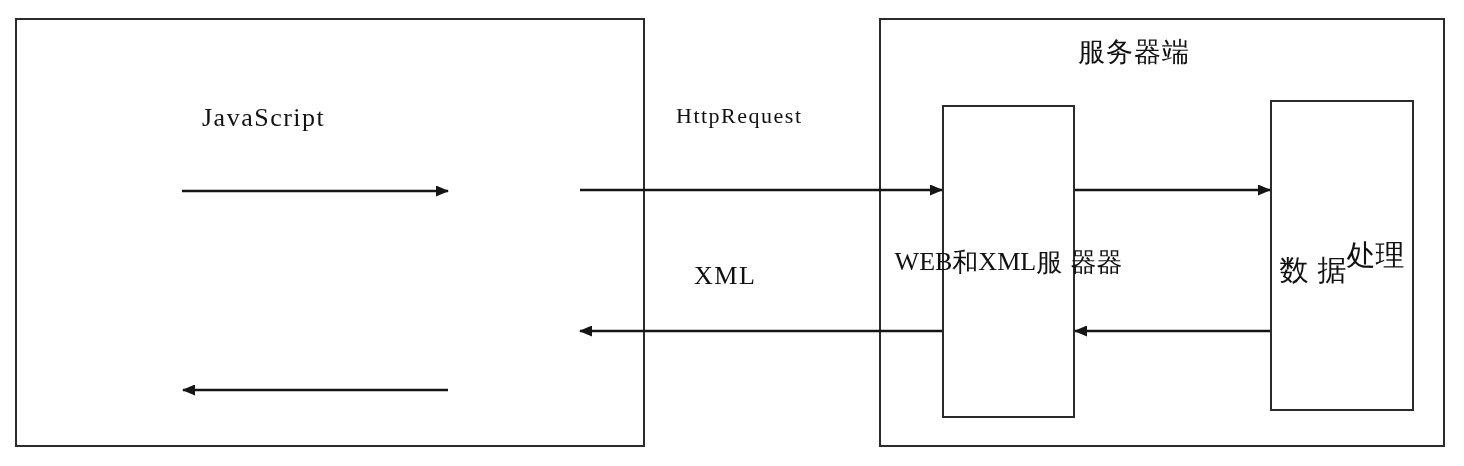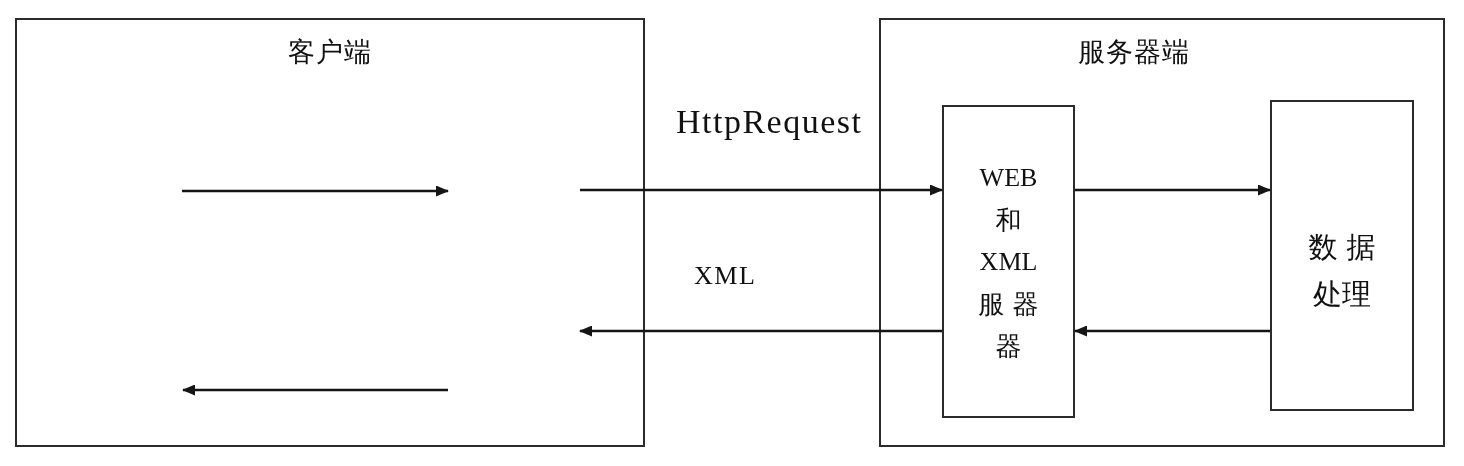--- a/index.html
+++ b/index.html
@@ -31,21 +31,21 @@
     white-space: nowrap;
     font-family: "DejaVu Sans", sans-serif;
     font-weight: 500;
   }
   .node {
     position: absolute;
     border: 2px solid #2b2b2b;
     background: #ffffff;
     box-sizing: border-box;
     display: flex;
-    flex-direction: column;
+    flex-direction: row;
     align-items: center;
     justify-content: center;
     color: #111111;
   }
   .node .line {
     display: block;
     text-align: center;
     white-space: nowrap;
   }
   .cjk {
@@ -73,38 +73,38 @@
     overflow: visible;
     pointer-events: none;
   }
 </style>
 </head>
 <body>
 
 <div id="canvas">
 
   <div class="zone" id="zone-client" style="left: 15px; top: 18px; width: 630px; height: 429px;"></div>
-  <div class="zone-title" id="zone-client-title" style="left: 15px; width: 630px; top: 37px;">客户端</div>
 
   <div class="zone" id="zone-server" style="left: 879px; top: 18px; width: 566px; height: 429px;"></div>
   <div class="zone-title" id="zone-server-title" style="left: 900px; width: 468px; top: 37px;">服务器端</div>
 
   <div class="node" id="node-2" style="left: 942px; top: 105px; width: 133px; height: 313px;">
       <span class="line lat" style="font-size: 26px; line-height: 42px;">WEB</span>
       <span class="line cjk" style="font-size: 26px; line-height: 42px;">和</span>
       <span class="line lat" style="font-size: 26px; line-height: 42px;">XML</span>
       <span class="line cjk" style="font-size: 26px; line-height: 42px;">服 器</span>
       <span class="line cjk" style="font-size: 26px; line-height: 42px;">器</span>
     </div>
   <div class="node" id="node-3" style="left: 1270px; top: 100px; width: 144px; height: 311px;">
       <span class="line cjk" style="font-size: 29px; line-height: 47px; margin-top: 30px;">数 据</span>
       <span class="line cjk" style="font-size: 29px; line-height: 47px;">处理</span>
     </div>
 
-  <div class="edge-label" id="elabel-2" style="left: 676px; top: 103px; font-size: 34px;">HttpRequest</div>
+  <div class="edge-label" id="elabel-0" style="left: 202px; top: 103px; font-size: 26px;">JavaScript</div>
+  <div class="edge-label" id="elabel-2" style="left: 676px; top: 103px; font-size: 22px;">HttpRequest</div>
   <div class="edge-label" id="elabel-3" style="left: 694px; top: 261px; font-size: 26px;">XML</div>
 
   <svg class="wires" viewBox="0 0 1464 466" id="wires">
     <defs>
       <marker id="arrow-right" markerWidth="13" markerHeight="11" refX="12" refY="5.5" orient="auto" markerUnits="userSpaceOnUse">
         <path d="M0,0 L13,5.5 L0,11 z" fill="#151515"></path>
       </marker>
       <marker id="arrow-left" markerWidth="13" markerHeight="11" refX="12" refY="5.5" orient="auto" markerUnits="userSpaceOnUse">
         <path d="M0,0 L13,5.5 L0,11 z" fill="#151515"></path>
       </marker>

